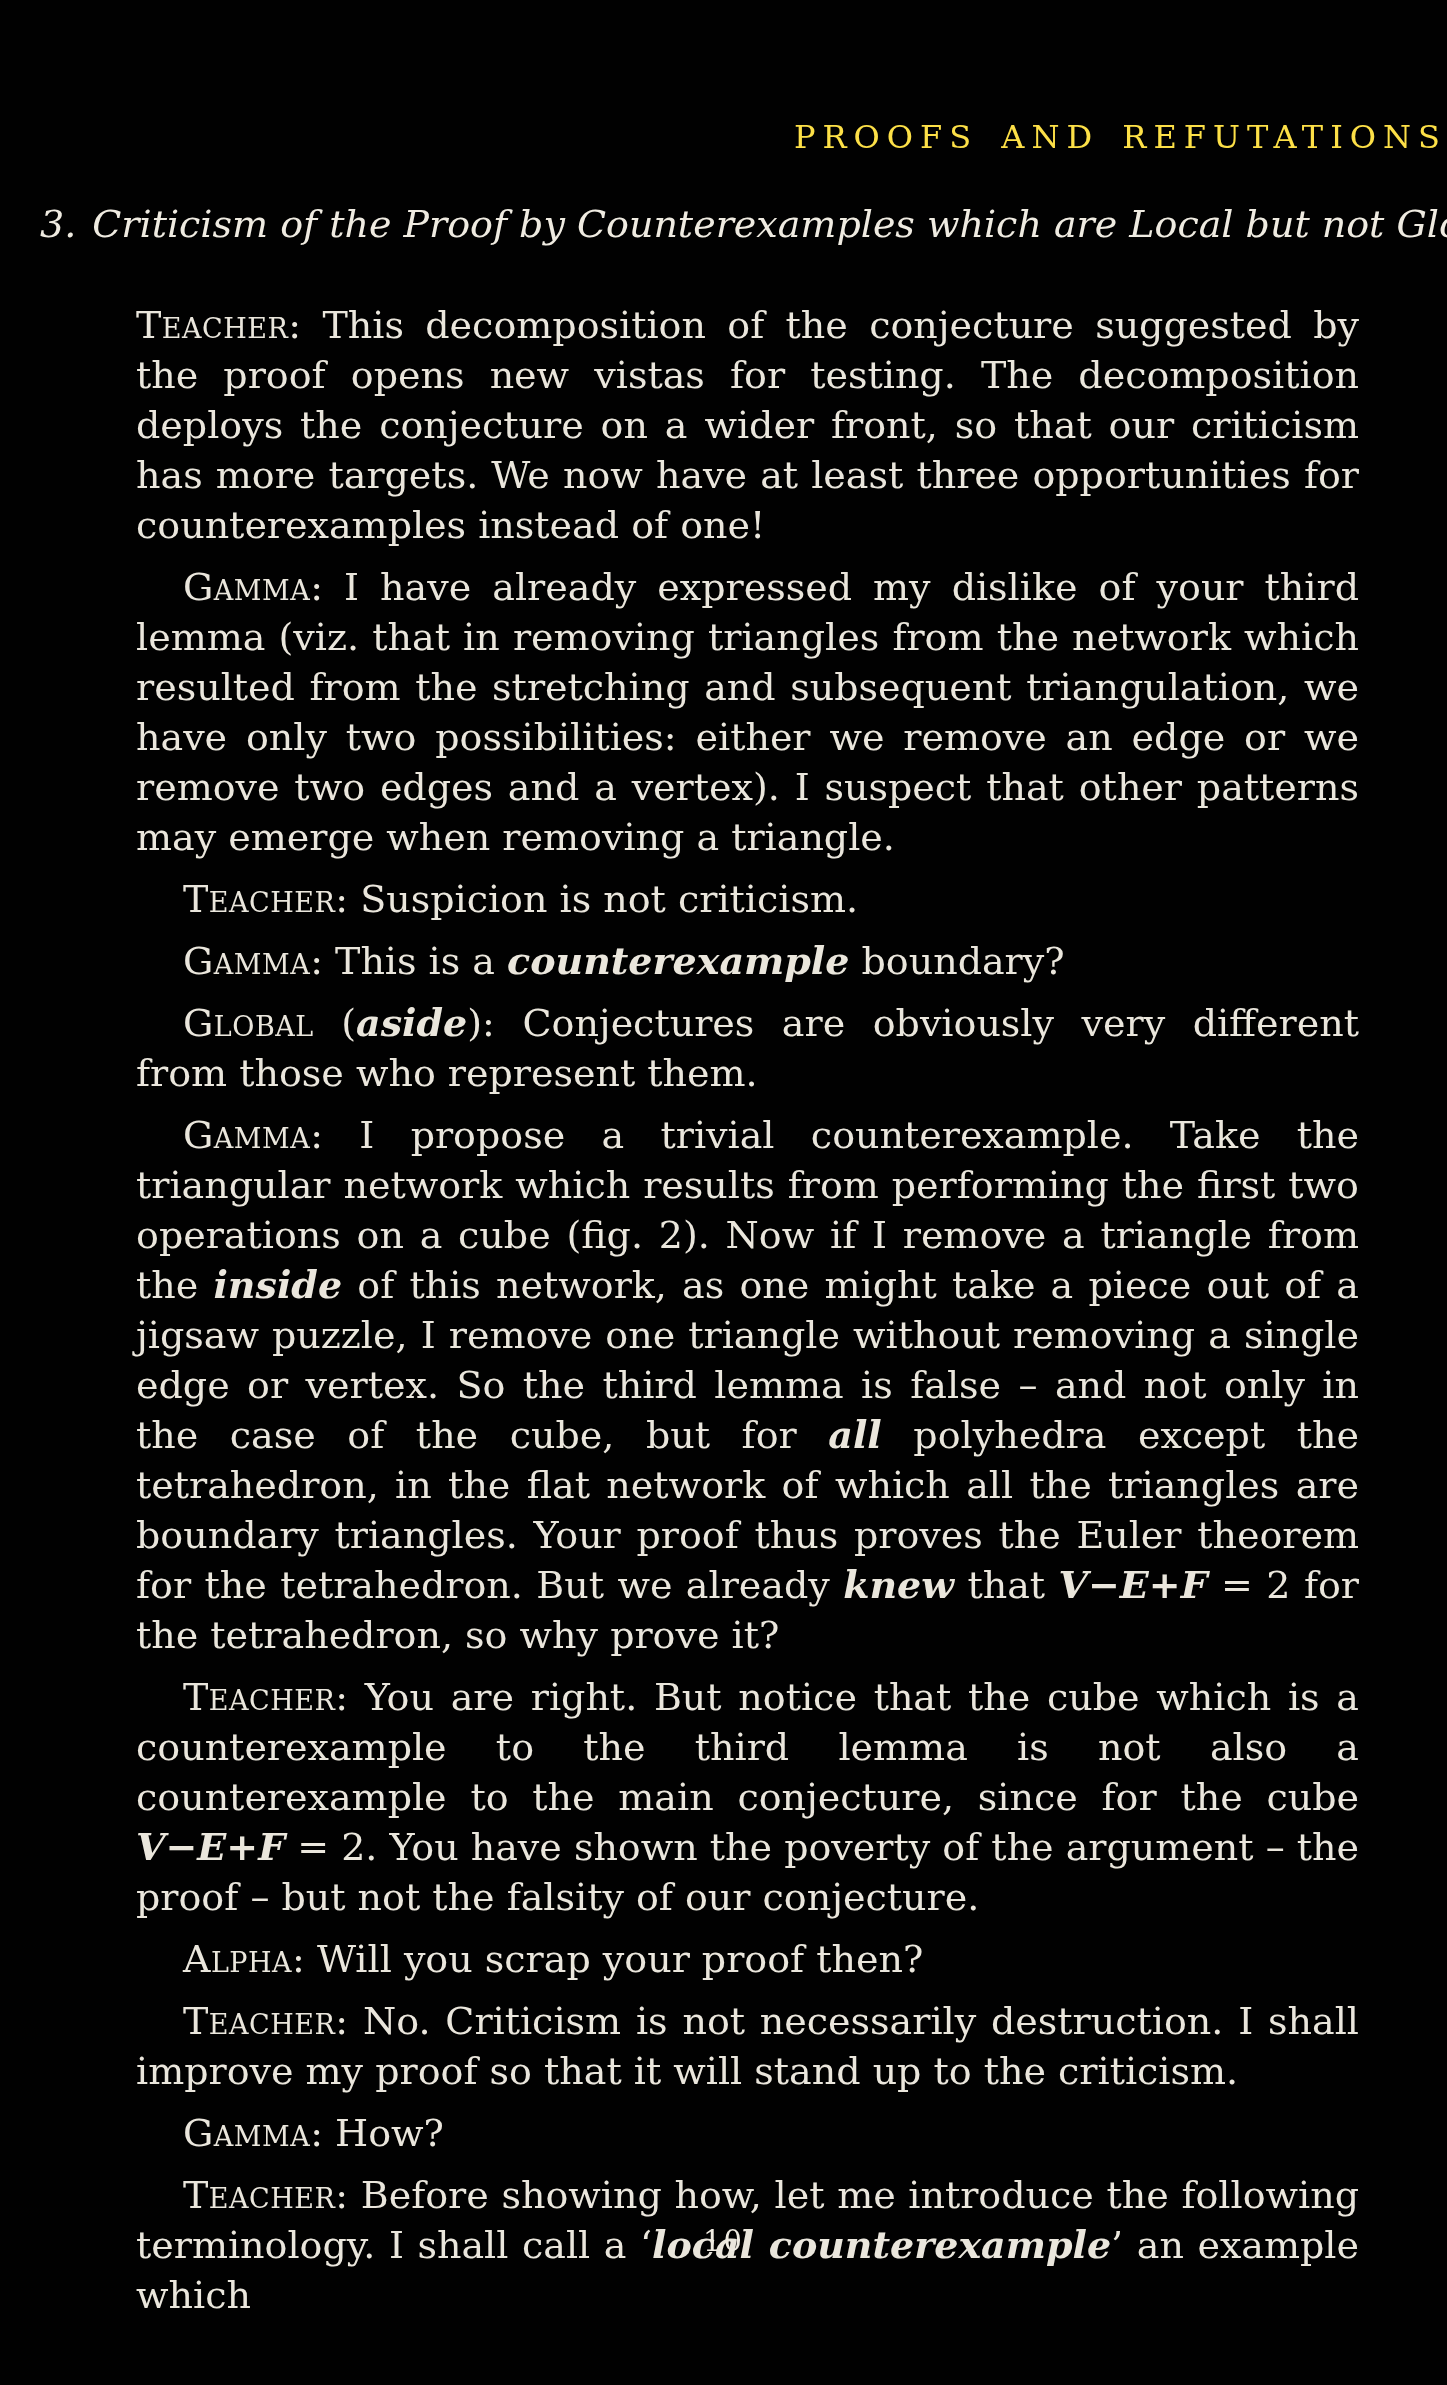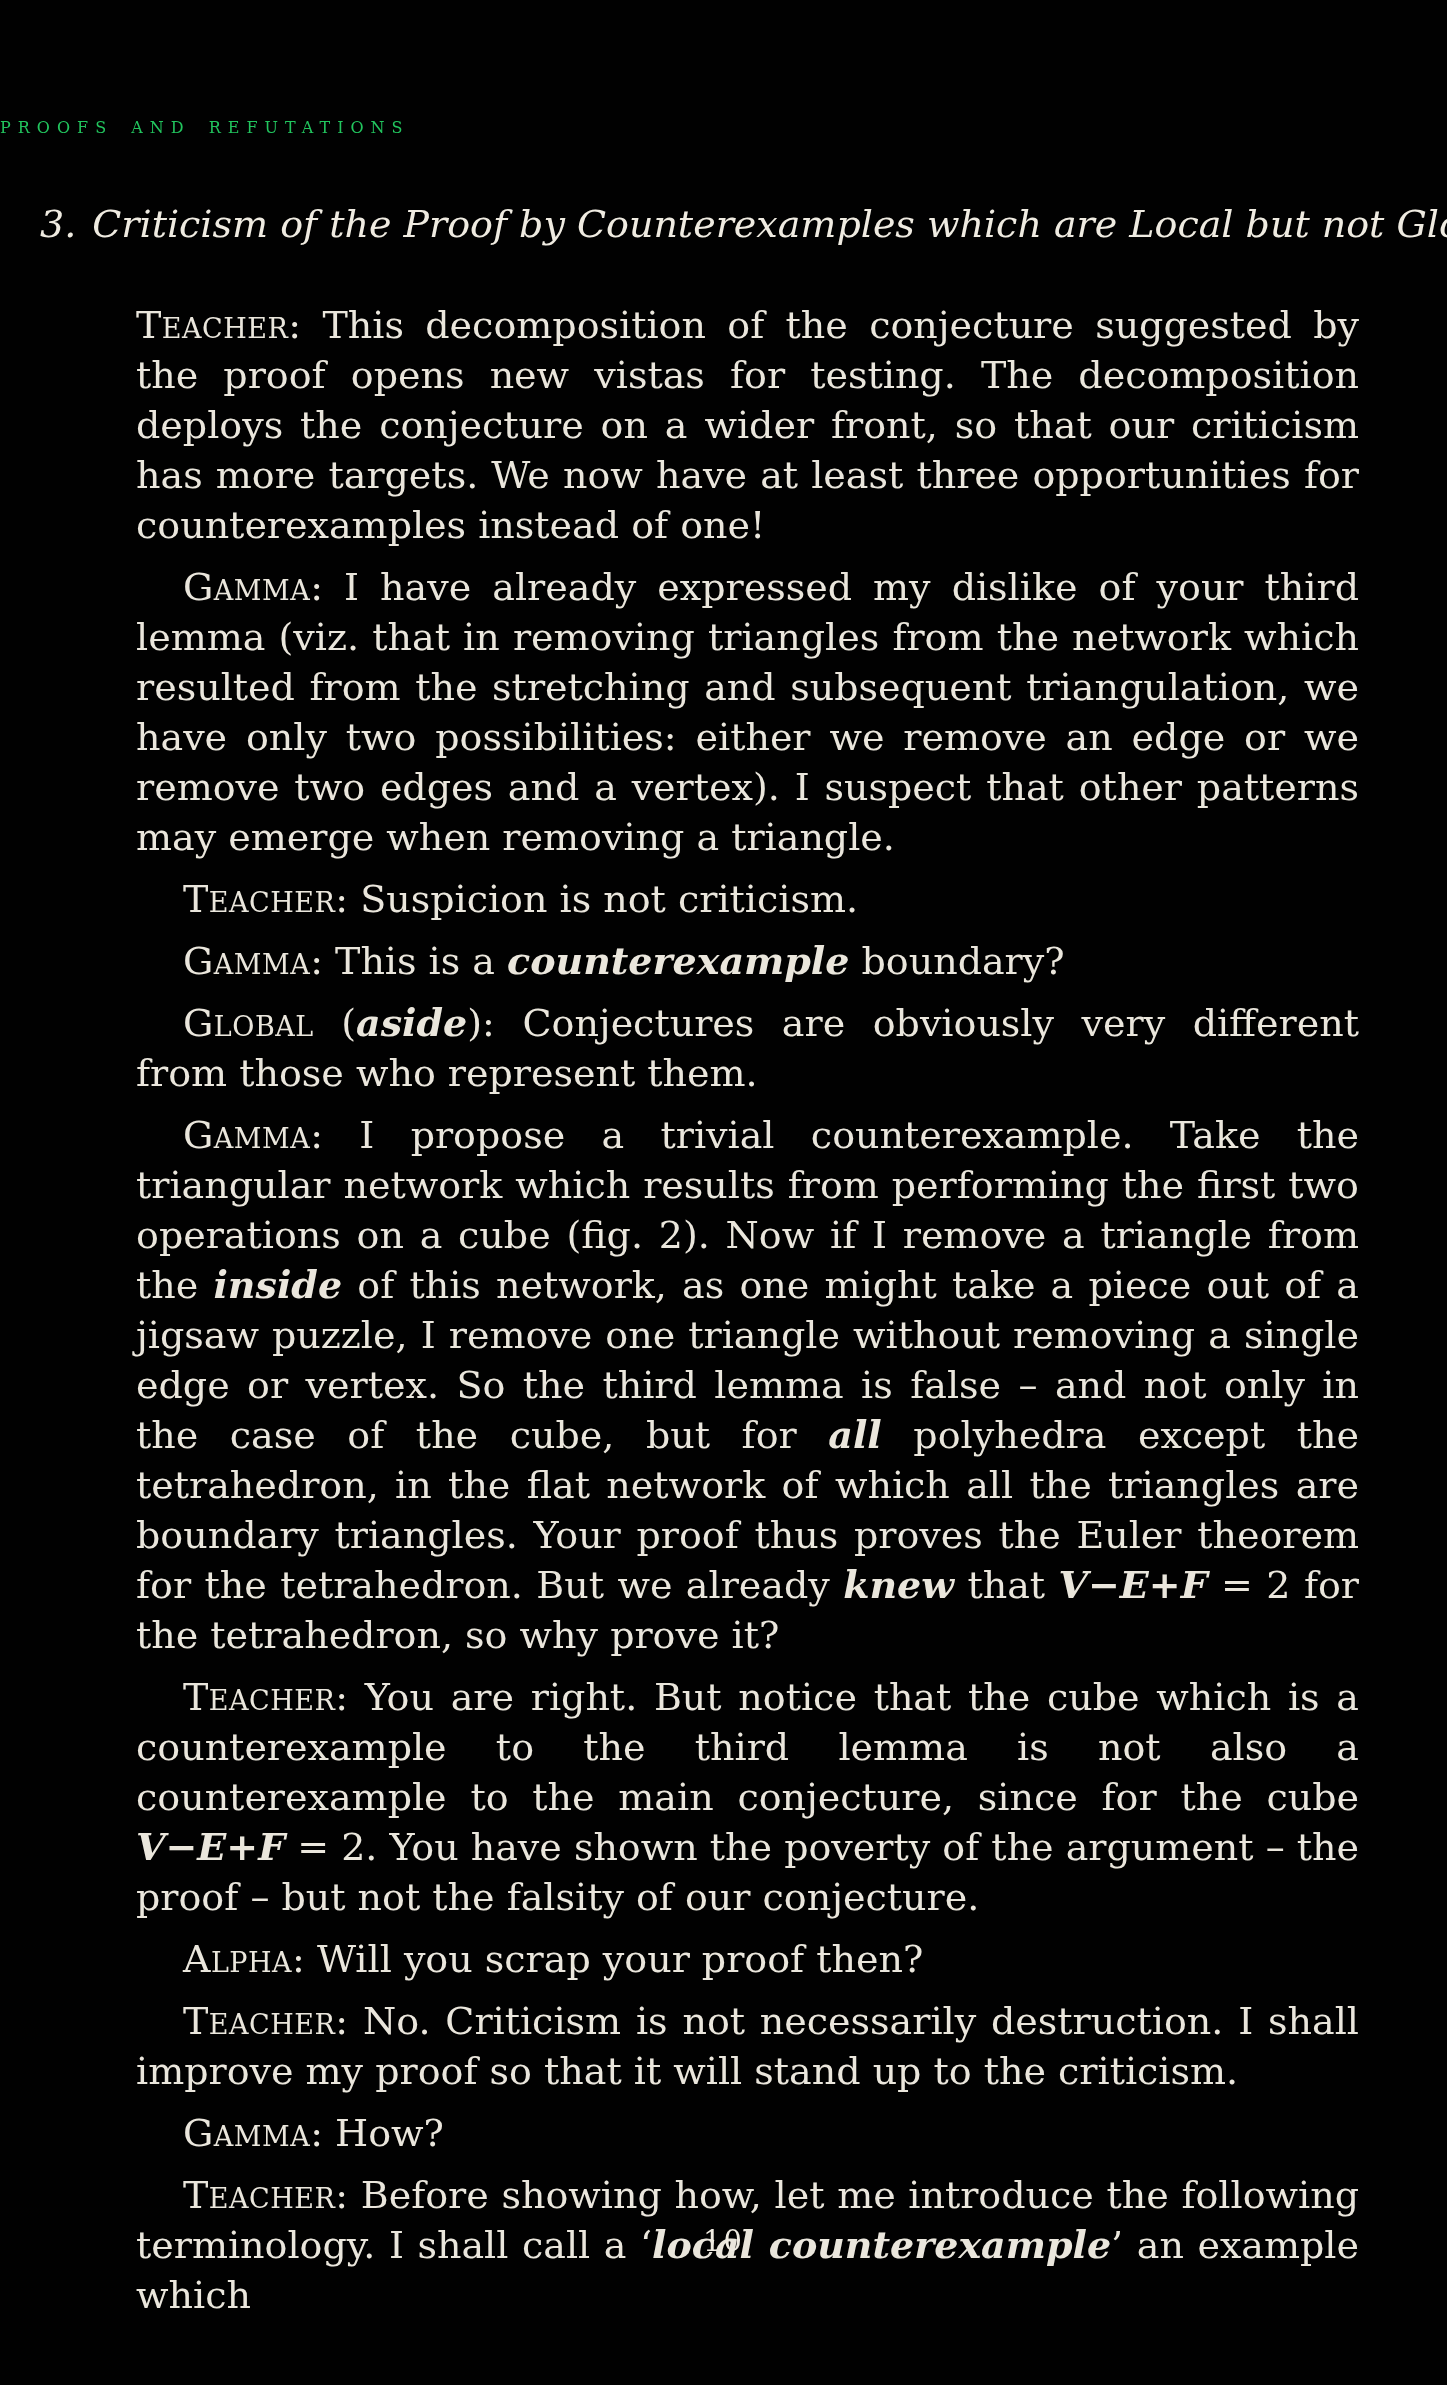--- a/index.html
+++ b/index.html
@@ -14,25 +14,25 @@
     background: #010101;
     overflow: hidden;
     font-family: "DejaVu Serif", "Liberation Serif", serif;
     color: #eae6dc;
   }
   .running-header {
     position: absolute;
     top: 118px;
     left: 0;
     width: 100%;
-    text-align: left;
-    font-size: 16px;
+    text-align: right;
+    font-size: 32px;
     letter-spacing: 7px;
     word-spacing: 6px;
-    color: #22c55e;
+    color: #fde047;
     white-space: nowrap;
   }
   .section-heading {
     position: absolute;
     top: 202px;
     left: 40px;
     right: 40px;
     text-align: center;
     font-style: italic;
     font-size: 38px;

